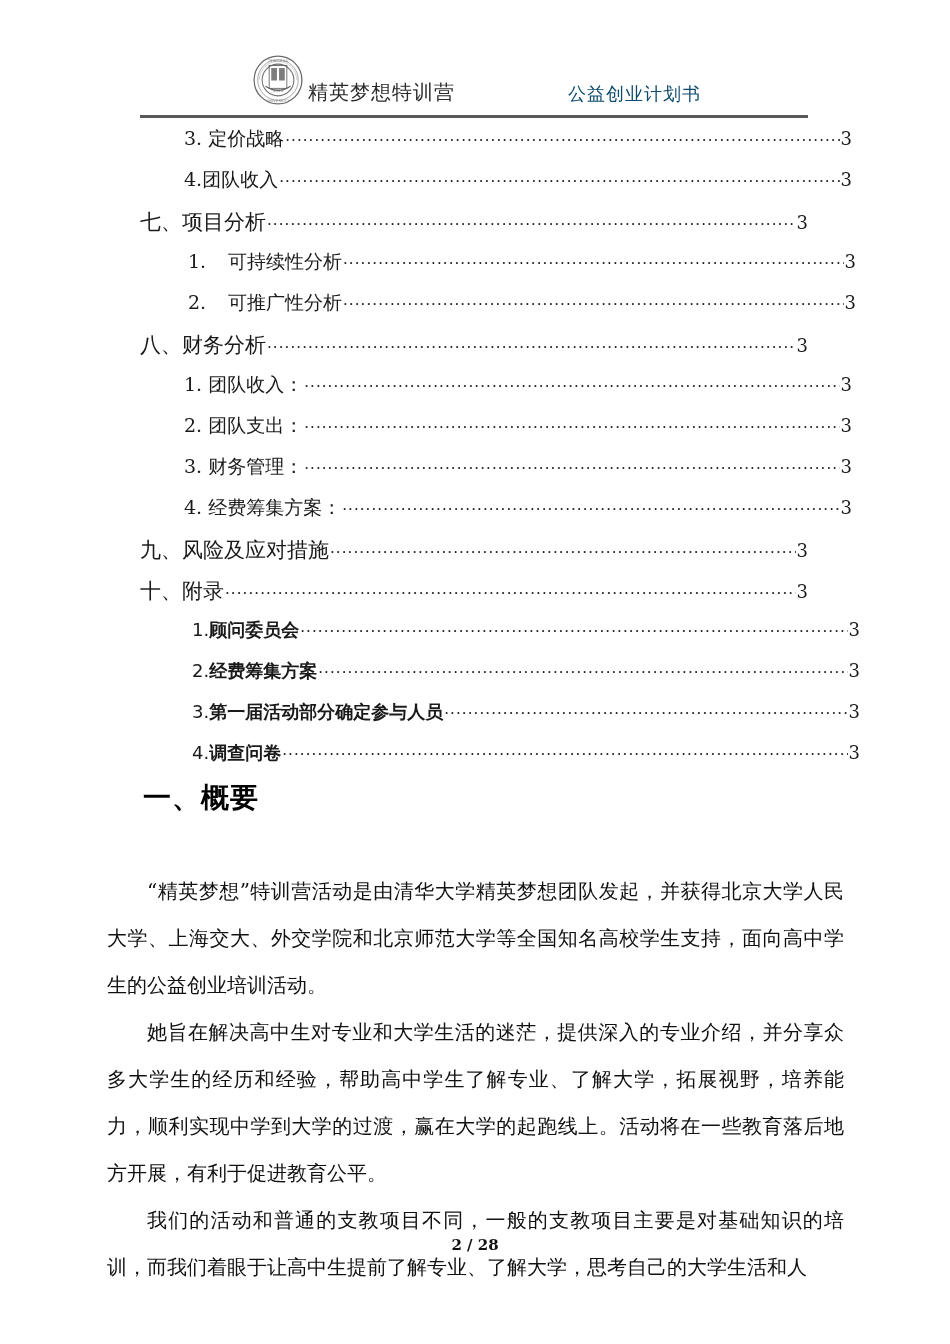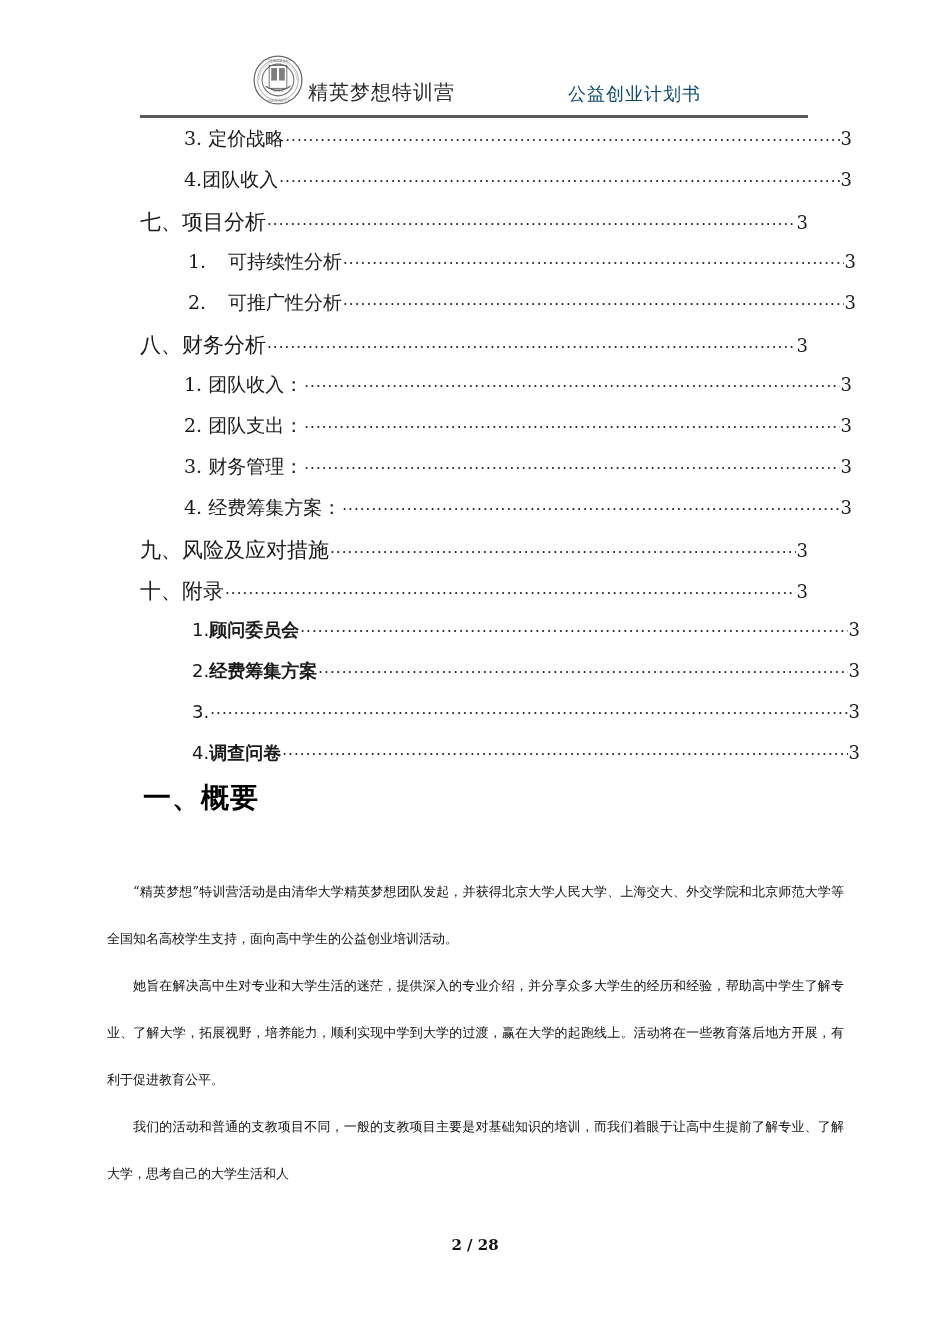--- a/index.html
+++ b/index.html
@@ -155,21 +155,21 @@
 
   
   .body-text {
     position: absolute;
     left: 107px;
     top: 868px;
     width: 737px;
   }
   .para {
     font-family: "DejaVu Serif", "Liberation Serif", serif;
-    font-size: 13px;
+    font-size: 20px;
     line-height: 47px;
     text-align: justify;
     text-justify: inter-ideograph;
     text-indent: 2em;
     margin: 0;
     color: #111;
   }
 
   
   .footer {
@@ -292,20 +292,21 @@
         <span class="toc-page">3</span>
       </div>
       <div class="toc-row lvl4">
         <span class="toc-num tight hei">2.</span>
         <span class="toc-title hei">经费筹集方案</span>
         <span class="toc-dots"></span>
         <span class="toc-page">3</span>
       </div>
       <div class="toc-row lvl4">
         <span class="toc-num tight hei">3.</span>
+        <span class="toc-title hei">第一届活动部分确定参与人员</span>
         <span class="toc-dots"></span>
         <span class="toc-page">3</span>
       </div>
       <div class="toc-row lvl4">
         <span class="toc-num tight hei">4.</span>
         <span class="toc-title hei">调查问卷</span>
         <span class="toc-dots"></span>
         <span class="toc-page">3</span>
       </div>
     </div>

